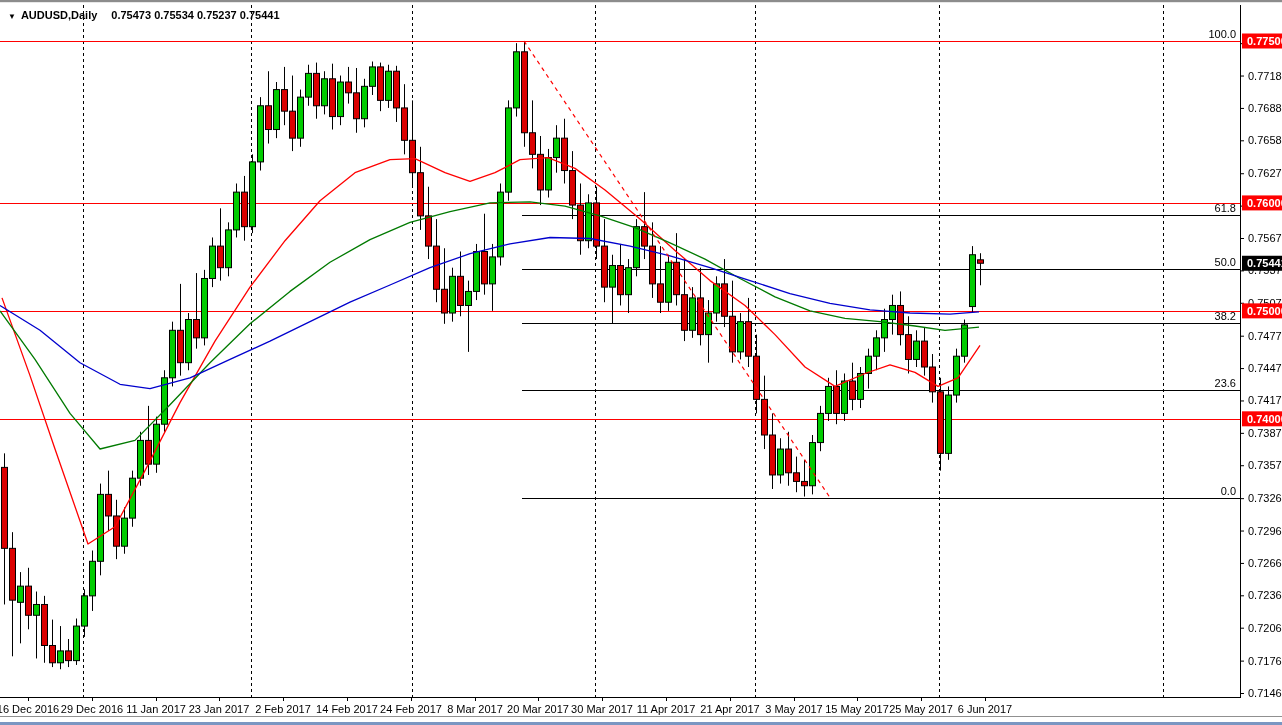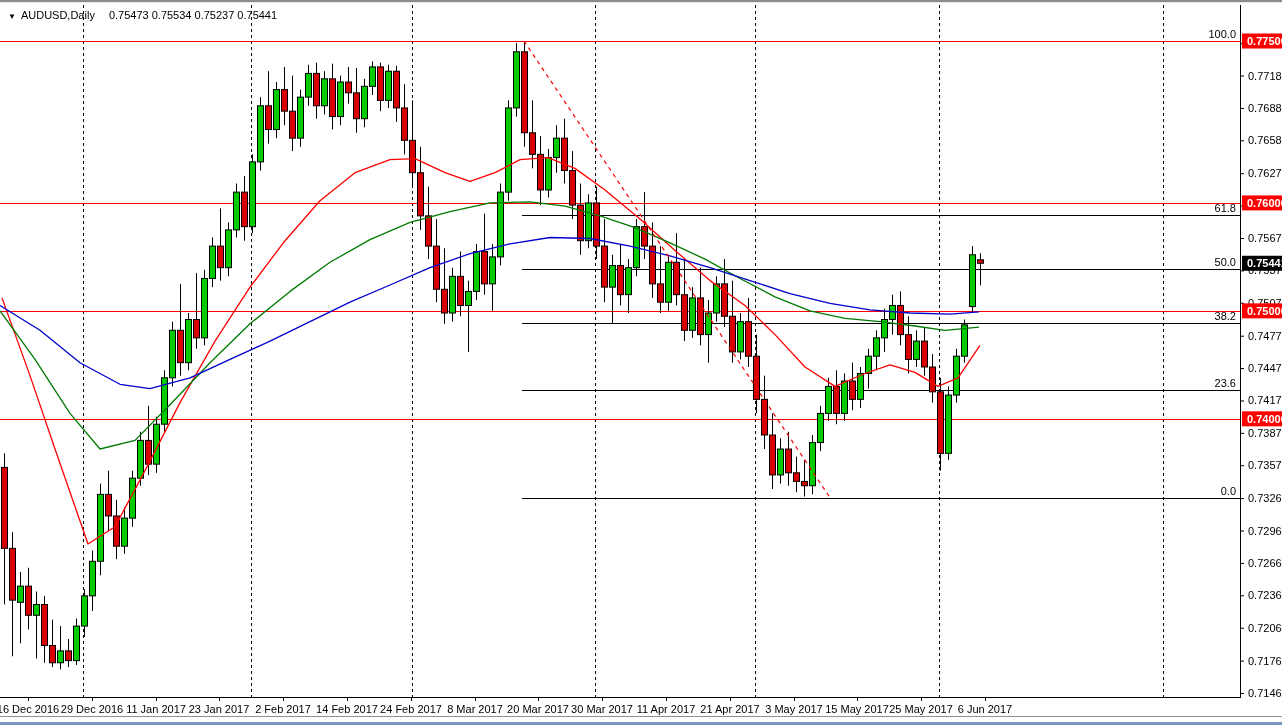--- a/index.html
+++ b/index.html
@@ -1,20 +1,20 @@
 <!DOCTYPE html>
 <html><head>
 <meta charset="utf-8">
 <style>
   html,body{margin:0;padding:0;background:#fff;}
   #stage{position:relative;width:1282px;height:725px;background:#fff;overflow:hidden;
          font-family:"Liberation Sans",sans-serif;}
   #top-edge{position:absolute;left:0;top:0;width:100%;height:2px;background:#8c8c8c;}
   #top-edge2{position:absolute;left:0;top:2px;width:100%;height:1px;background:#e8e8e8;}
-  #chart-title{position:absolute;left:8px;top:9px;font-size:11px;color:#000;white-space:pre;z-index:5;}
+  #chart-title{position:absolute;left:8px;top:9px;font-size:11px;color:#000;white-space:pre;z-index:5;font-weight:bold;}
   #chart-title .tri{font-size:8px;margin-right:5px;}
   #chart-title .quote{margin-left:14px;}
   #bottom-line{position:absolute;left:0;top:716px;width:100%;height:1px;background:#909090;}
   #bottom-gap{position:absolute;left:0;top:717px;width:100%;height:5px;background:#ffffff;}
   #bottom-edge{position:absolute;left:0;top:722px;width:100%;height:3px;background:#7a96c2;}
   svg text{font-family:"Liberation Sans",sans-serif;}
 </style>
 </head>
 <body>
 

